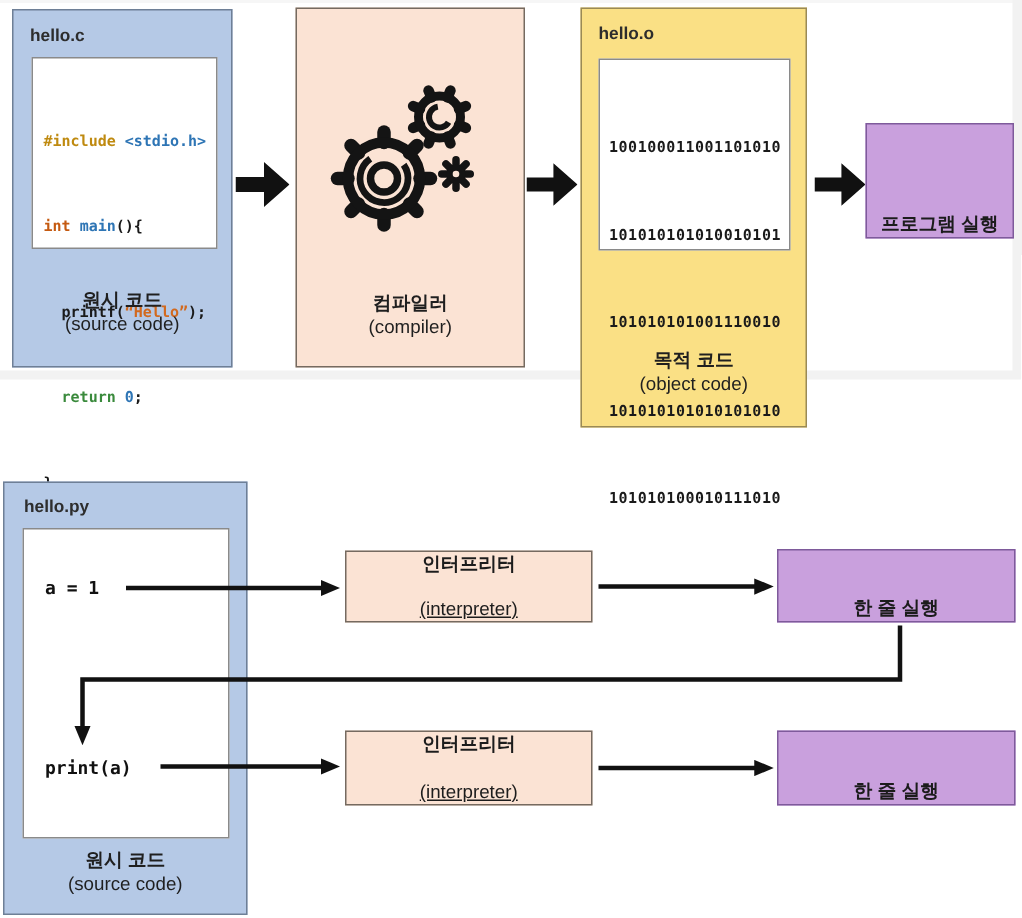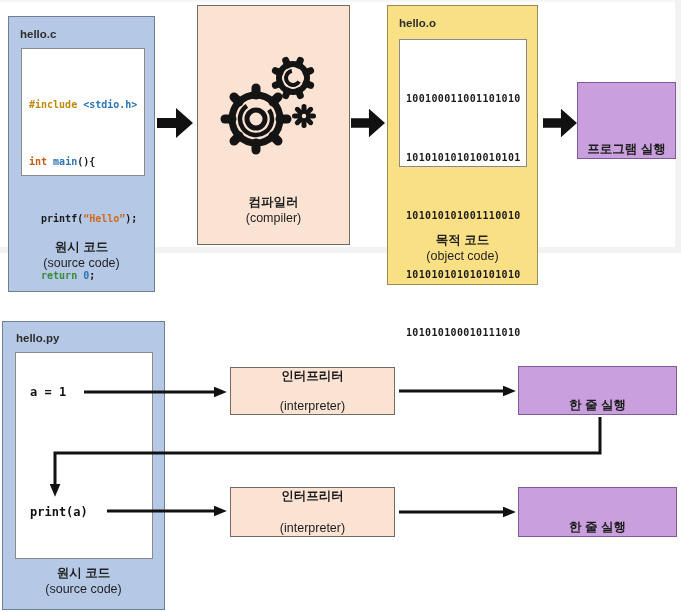--- a/index.html
+++ b/index.html
@@ -33,38 +33,38 @@
   .tok-return{color:#3a8a3c;}
   .tok-number{color:#2e75b5;}
 
   .caption{position:absolute;left:0;width:100%;text-align:center;color:#1f1f1f;line-height:16px;}
   .caption .ko{font-size:12.5px;font-weight:700;margin-top:26px;}
   .caption .en{font-size:12.5px;font-weight:500;}
 
   .center-label{font-size:12.5px;font-weight:600;color:#1c1c1c;text-align:center;}
   .two-line{display:flex;flex-direction:column;align-items:center;justify-content:space-between;line-height:16px;}
   .two-line .ko{font-size:12.5px;font-weight:600;color:#1c1c1c;}
-  .two-line .en{font-size:12.5px;font-weight:500;color:#1c1c1c;}
+  .two-line .en{font-size:12.5px;font-weight:500;color:#1c1c1c;text-decoration:underline;}
 
   .block-arrow{position:absolute;}
   .overlay{position:absolute;left:0;top:0;z-index:5;pointer-events:none;}
 
   .py-line{position:absolute;font-family:"DejaVu Sans Mono","Liberation Mono",monospace;
            font-weight:700;font-size:12px;color:#111;}
 </style>
 </head>
 <body>
 
 <div class="canvas">
 
   <div class="edge-top"></div>
   <div class="edge-right"></div>
   <div class="edge-bottom"></div>
 
-  <div class="box blue-box" style="left:8px;top:16px;width:147px;height:276px;">
+  <div class="box blue-box" style="left:8px;top:6px;width:147px;height:239px;">
     <div class="file-label">hello.c</div>
     <div class="panel code-mono c-code" style="left:12px;top:31px;width:124px;height:128px;">
       <div><span class="tok-directive">#include </span><span class="tok-header">&lt;stdio.h&gt;</span></div>
       <div><span class="tok-keyword">int </span><span class="tok-func">main</span><span>(){</span></div>
       <div><span>  printf(</span><span class="tok-string">“Hello”</span><span>);</span></div>
       <div><span class="tok-return">  return </span><span class="tok-number">0</span><span>;</span></div>
       <div><span>}</span></div>
     </div>
     <div class="caption" style="bottom:20px;">
       <div class="ko">원시 코드</div>

